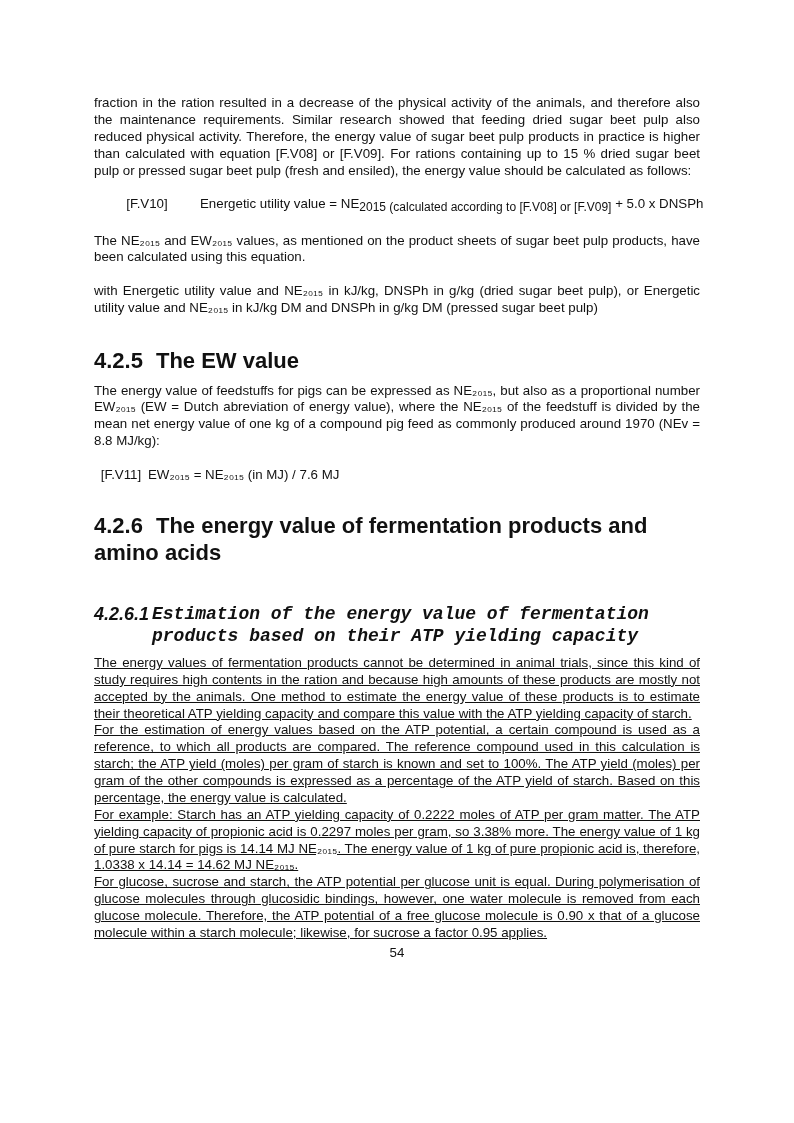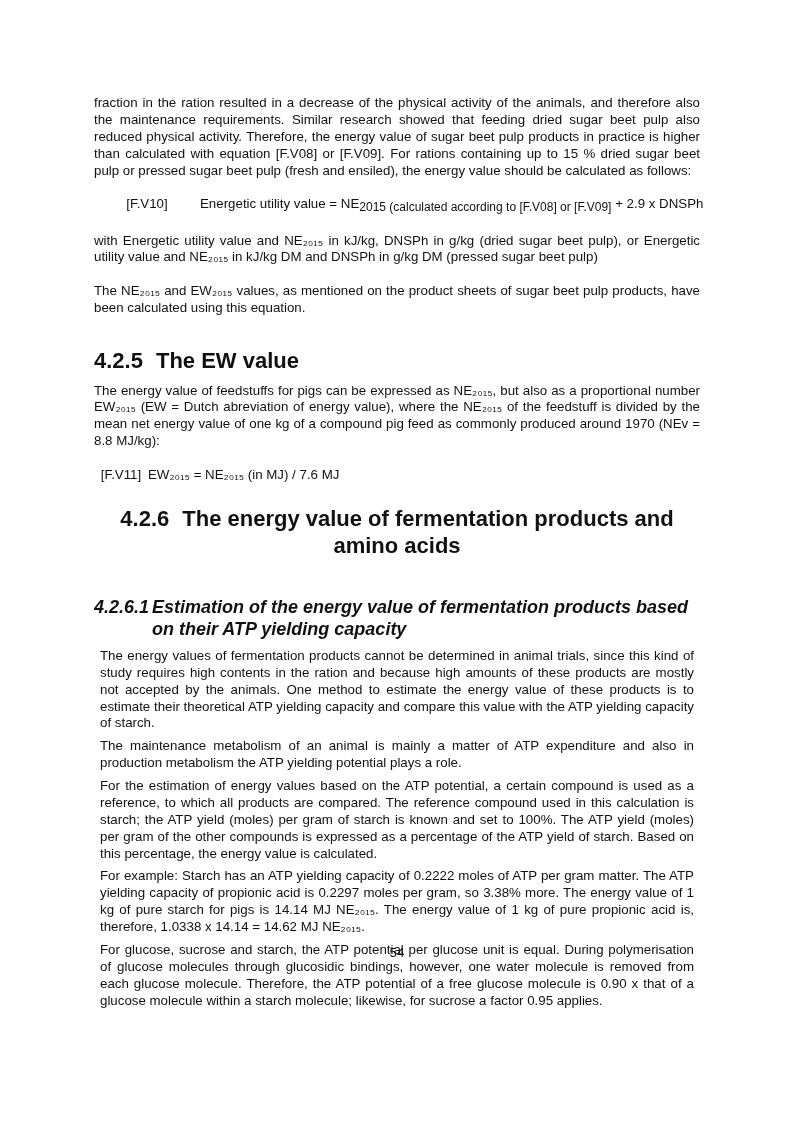--- a/index.html
+++ b/index.html
@@ -15,92 +15,91 @@
   }
   .content {
     padding: 95px 94px 0 94px;
     font-size: 13.3px;
     line-height: 1.27;
   }
   p.body {
     text-align: justify;
     margin: 0 0 17px 0;
   }
-  p.body.tight { margin: 6px; }
+  p.body.tight { margin: 0; text-decoration: underline; }
   .equation {
     margin: 0 0 17px 0;
     white-space: nowrap;
   }
   .eq-label { display: inline-block; width: 54px; text-align: center; }
   .eq-label.wide { width: 106px; }
   .sub-note {
     font-size: 12px;
     vertical-align: -3px;
   }
   h2 {
     font-size: 22px;
     font-weight: bold;
     margin: 30px 0 8px 0;
     line-height: 1.25;
   }
-  h2.pre-gap { margin-top: 21px; text-align: center; }
+  h2.pre-gap { margin-top: 28px; }
   .h2-num { margin-right: 13px; }
   h3 {
     display: flex;
     font-size: 18px;
     font-weight: bold;
     font-style: italic;
     margin: 36px 0 7px 0;
     line-height: 1.25;
   }
   .h3-num { flex: 0 0 58px; }
-  .h3-title { flex: 1; }
+  .h3-title { flex: 1; font-family: Liberation Mono, monospace; }
   .page-number {
     position: absolute;
     bottom: 62px;
     left: 0;
     right: 0;
     text-align: center;
     font-size: 13.3px;
   }
 </style>
 </head>
 <body>
 
 <div class="page">
   <div class="content">
 
     <p class="body">fraction in the ration resulted in a decrease of the physical activity of the animals, and therefore also the maintenance requirements. Similar research showed that feeding dried sugar beet pulp also reduced physical activity. Therefore, the energy value of sugar beet pulp products in practice is higher than calculated with equation [F.V08] or [F.V09]. For rations containing up to 15 % dried sugar beet pulp or pressed sugar beet pulp (fresh and ensiled), the energy value should be calculated as follows:</p>
 
     <div class="equation">
-      <span class="eq-label wide">[F.V10]</span><span class="eq-body"><span>Energetic utility value = NE</span><span class="sub-note">2015 (calculated according to [F.V08] or [F.V09]</span><span> + 2.9 x DNSPh</span></span>
+      <span class="eq-label wide">[F.V10]</span><span class="eq-body"><span>Energetic utility value = NE</span><span class="sub-note">2015 (calculated according to [F.V08] or [F.V09]</span><span> + 5.0 x DNSPh</span></span>
     </div>
 
+    <p class="body">The NE₂₀₁₅ and EW₂₀₁₅ values, as mentioned on the product sheets of sugar beet pulp products, have been calculated using this equation.</p>
+
     <p class="body">with Energetic utility value and NE₂₀₁₅ in kJ/kg, DNSPh in g/kg (dried sugar beet pulp), or Energetic utility value and NE₂₀₁₅ in kJ/kg DM and DNSPh in g/kg DM (pressed sugar beet pulp)</p>
-
-    <p class="body">The NE₂₀₁₅ and EW₂₀₁₅ values, as mentioned on the product sheets of sugar beet pulp products, have been calculated using this equation.</p>
 
     <h2><span class="h2-num">4.2.5</span><span class="h2-title">The EW value</span></h2>
 
     <p class="body">The energy value of feedstuffs for pigs can be expressed as NE₂₀₁₅, but also as a proportional number EW₂₀₁₅ (EW = Dutch abreviation of energy value), where the NE₂₀₁₅ of the feedstuff is divided by the mean net energy value of one kg of a compound pig feed as commonly produced around 1970 (NEv = 8.8 MJ/kg):</p>
 
     <div class="equation">
       <span class="eq-label">[F.V11]</span><span class="eq-body">EW₂₀₁₅ = NE₂₀₁₅ (in MJ) / 7.6 MJ</span>
     </div>
 
 
     <h2 class="pre-gap"><span class="h2-num">4.2.6</span><span class="h2-title">The energy value of fermentation products and amino acids</span></h2>
 
     <h3>
         <span class="h3-num">4.2.6.1</span>
         <span class="h3-title">Estimation of the energy value of fermentation products based on their ATP yielding capacity</span>
       </h3>
 
     <p class="body tight">The energy values of fermentation products cannot be determined in animal trials, since this kind of study requires high contents in the ration and because high amounts of these products are mostly not accepted by the animals. One method to estimate the energy value of these products is to estimate their theoretical ATP yielding capacity and compare this value with the ATP yielding capacity of starch.</p>
-    <p class="body tight">The maintenance metabolism of an animal is mainly a matter of ATP expenditure and also in production metabolism the ATP yielding potential plays a role.</p>
     <p class="body tight">For the estimation of energy values based on the ATP potential, a certain compound is used as a reference, to which all products are compared. The reference compound used in this calculation is starch; the ATP yield (moles) per gram of starch is known and set to 100%. The ATP yield (moles) per gram of the other compounds is expressed as a percentage of the ATP yield of starch. Based on this percentage, the energy value is calculated.</p>
     <p class="body tight">For example: Starch has an ATP yielding capacity of 0.2222 moles of ATP per gram matter. The ATP yielding capacity of propionic acid is 0.2297 moles per gram, so 3.38% more. The energy value of 1 kg of pure starch for pigs is 14.14 MJ NE₂₀₁₅. The energy value of 1 kg of pure propionic acid is, therefore, 1.0338 x 14.14 = 14.62 MJ NE₂₀₁₅.</p>
     <p class="body tight">For glucose, sucrose and starch, the ATP potential per glucose unit is equal. During polymerisation of glucose molecules through glucosidic bindings, however, one water molecule is removed from each glucose molecule. Therefore, the ATP potential of a free glucose molecule is 0.90 x that of a glucose molecule within a starch molecule; likewise, for sucrose a factor 0.95 applies.</p>
 
   </div>
 
   <div class="page-number">54</div>
 </div>
 
 </body></html>

